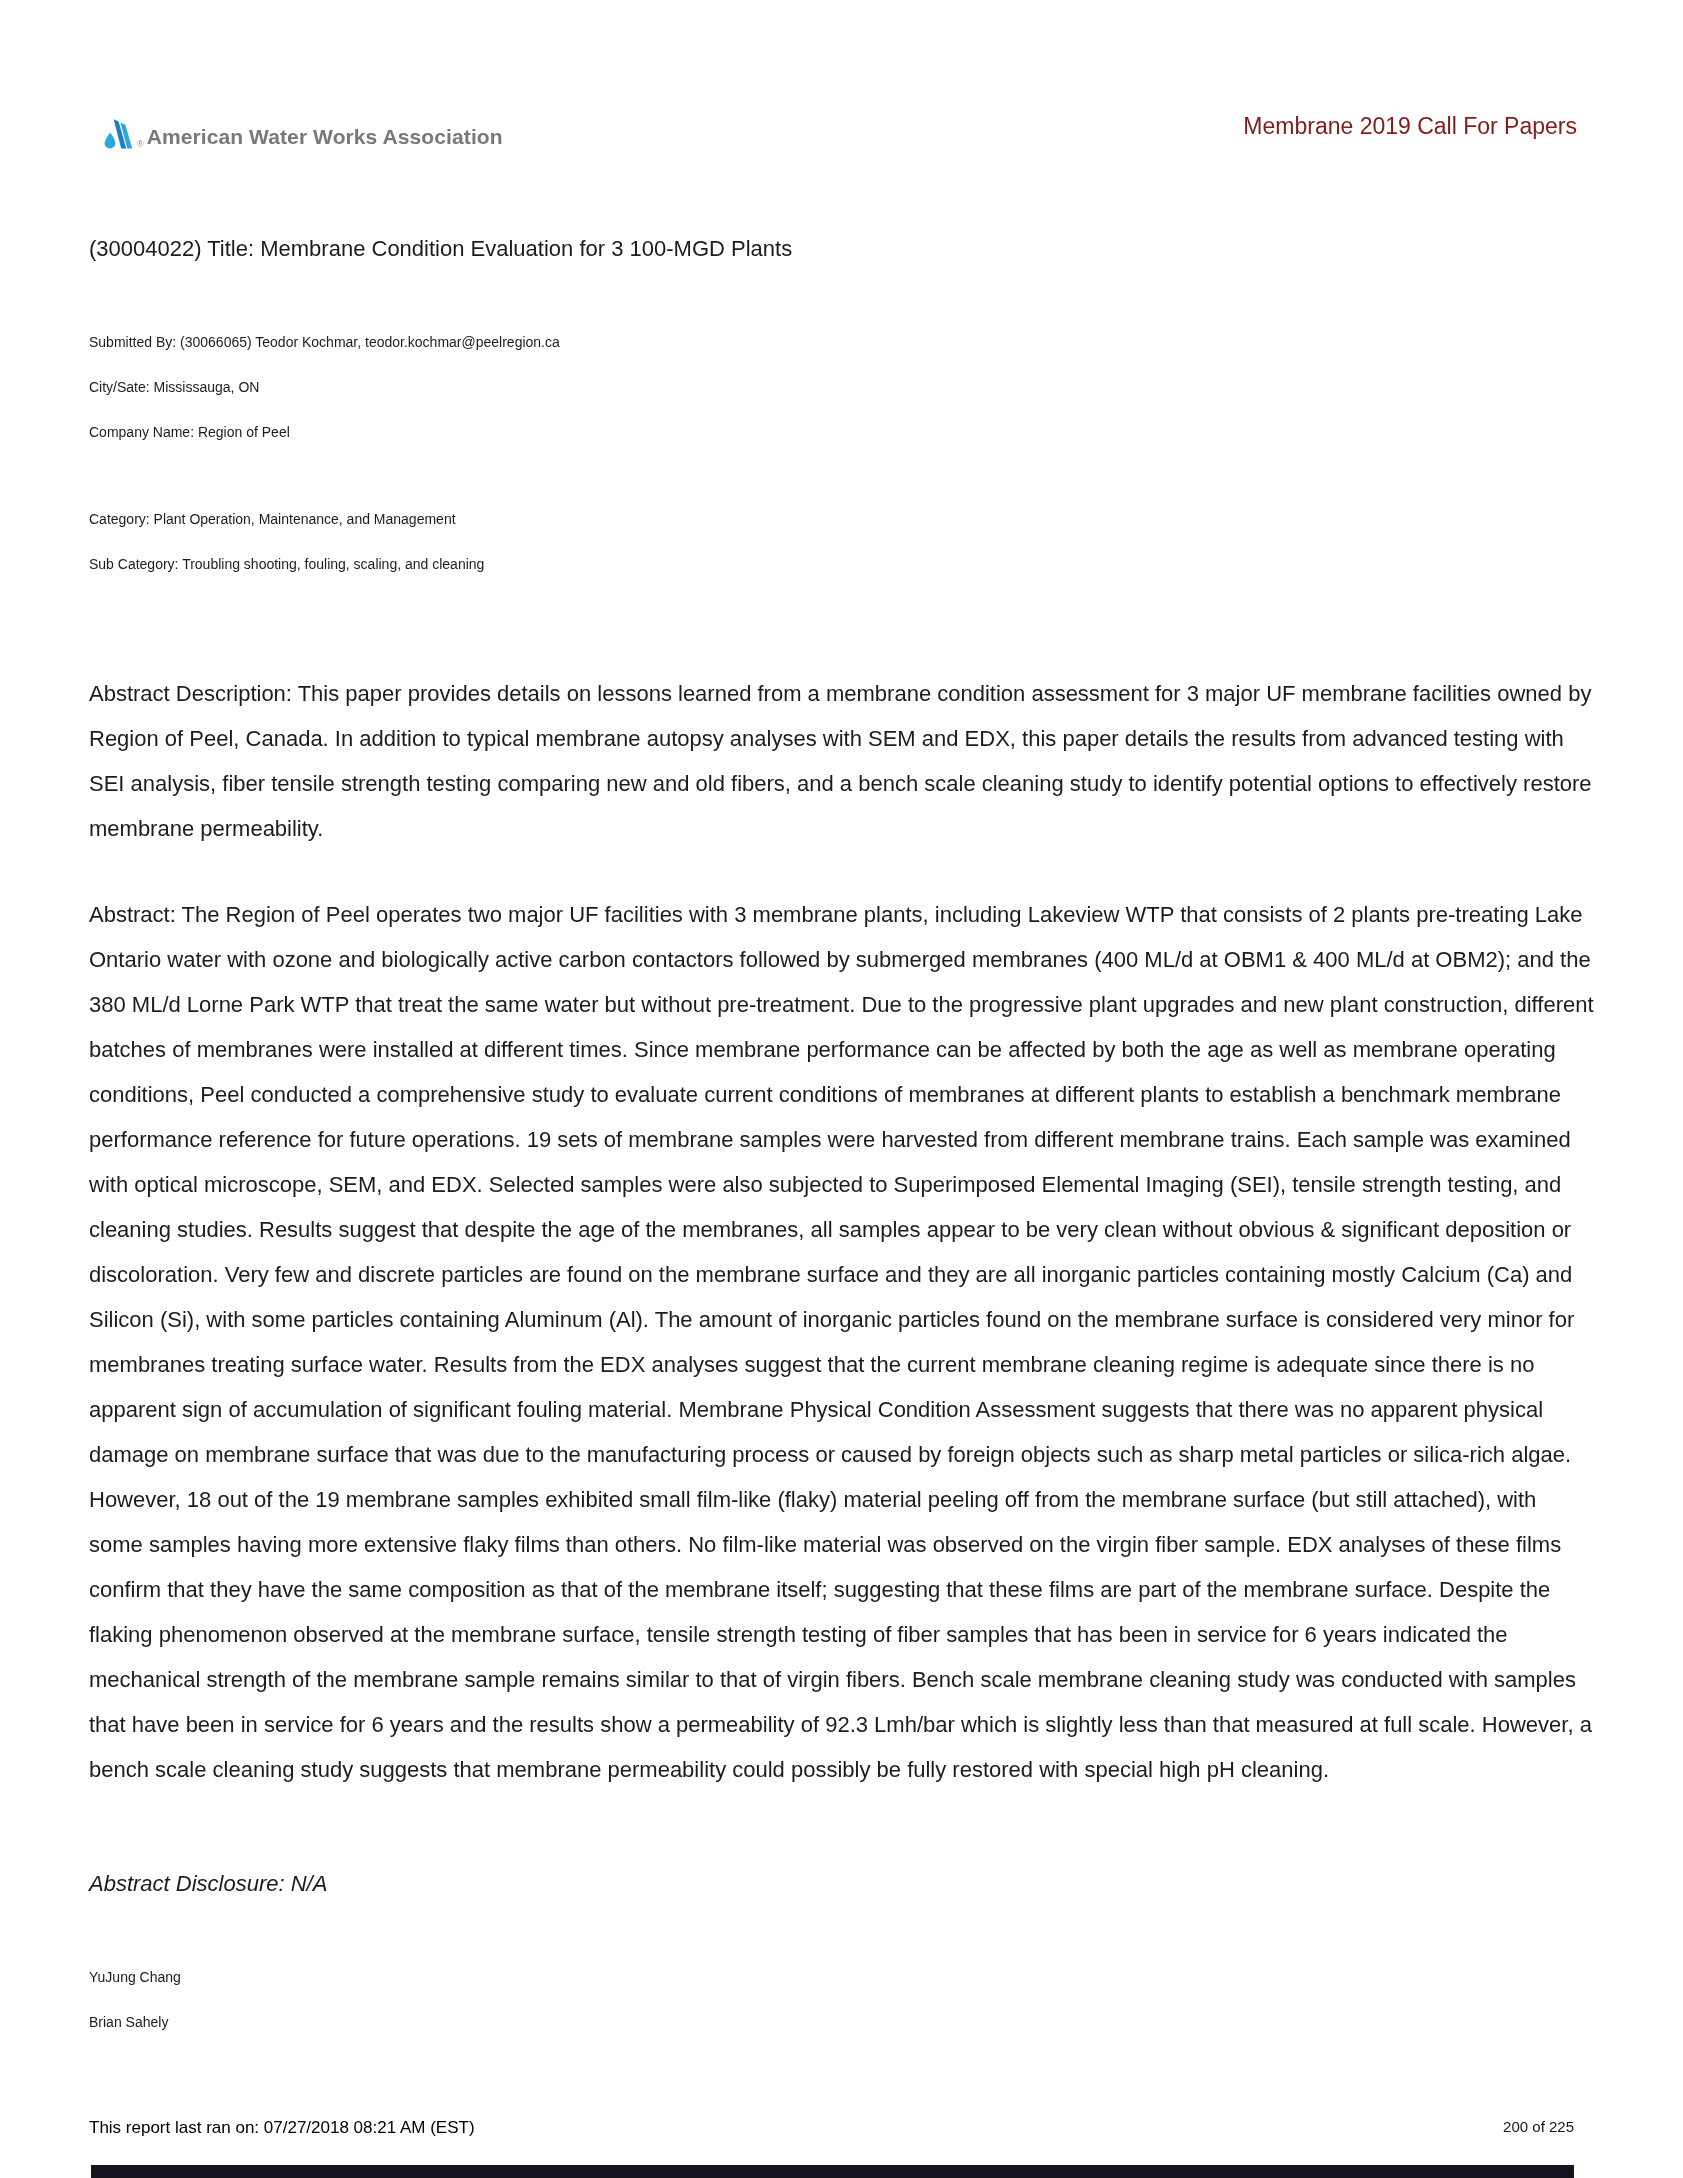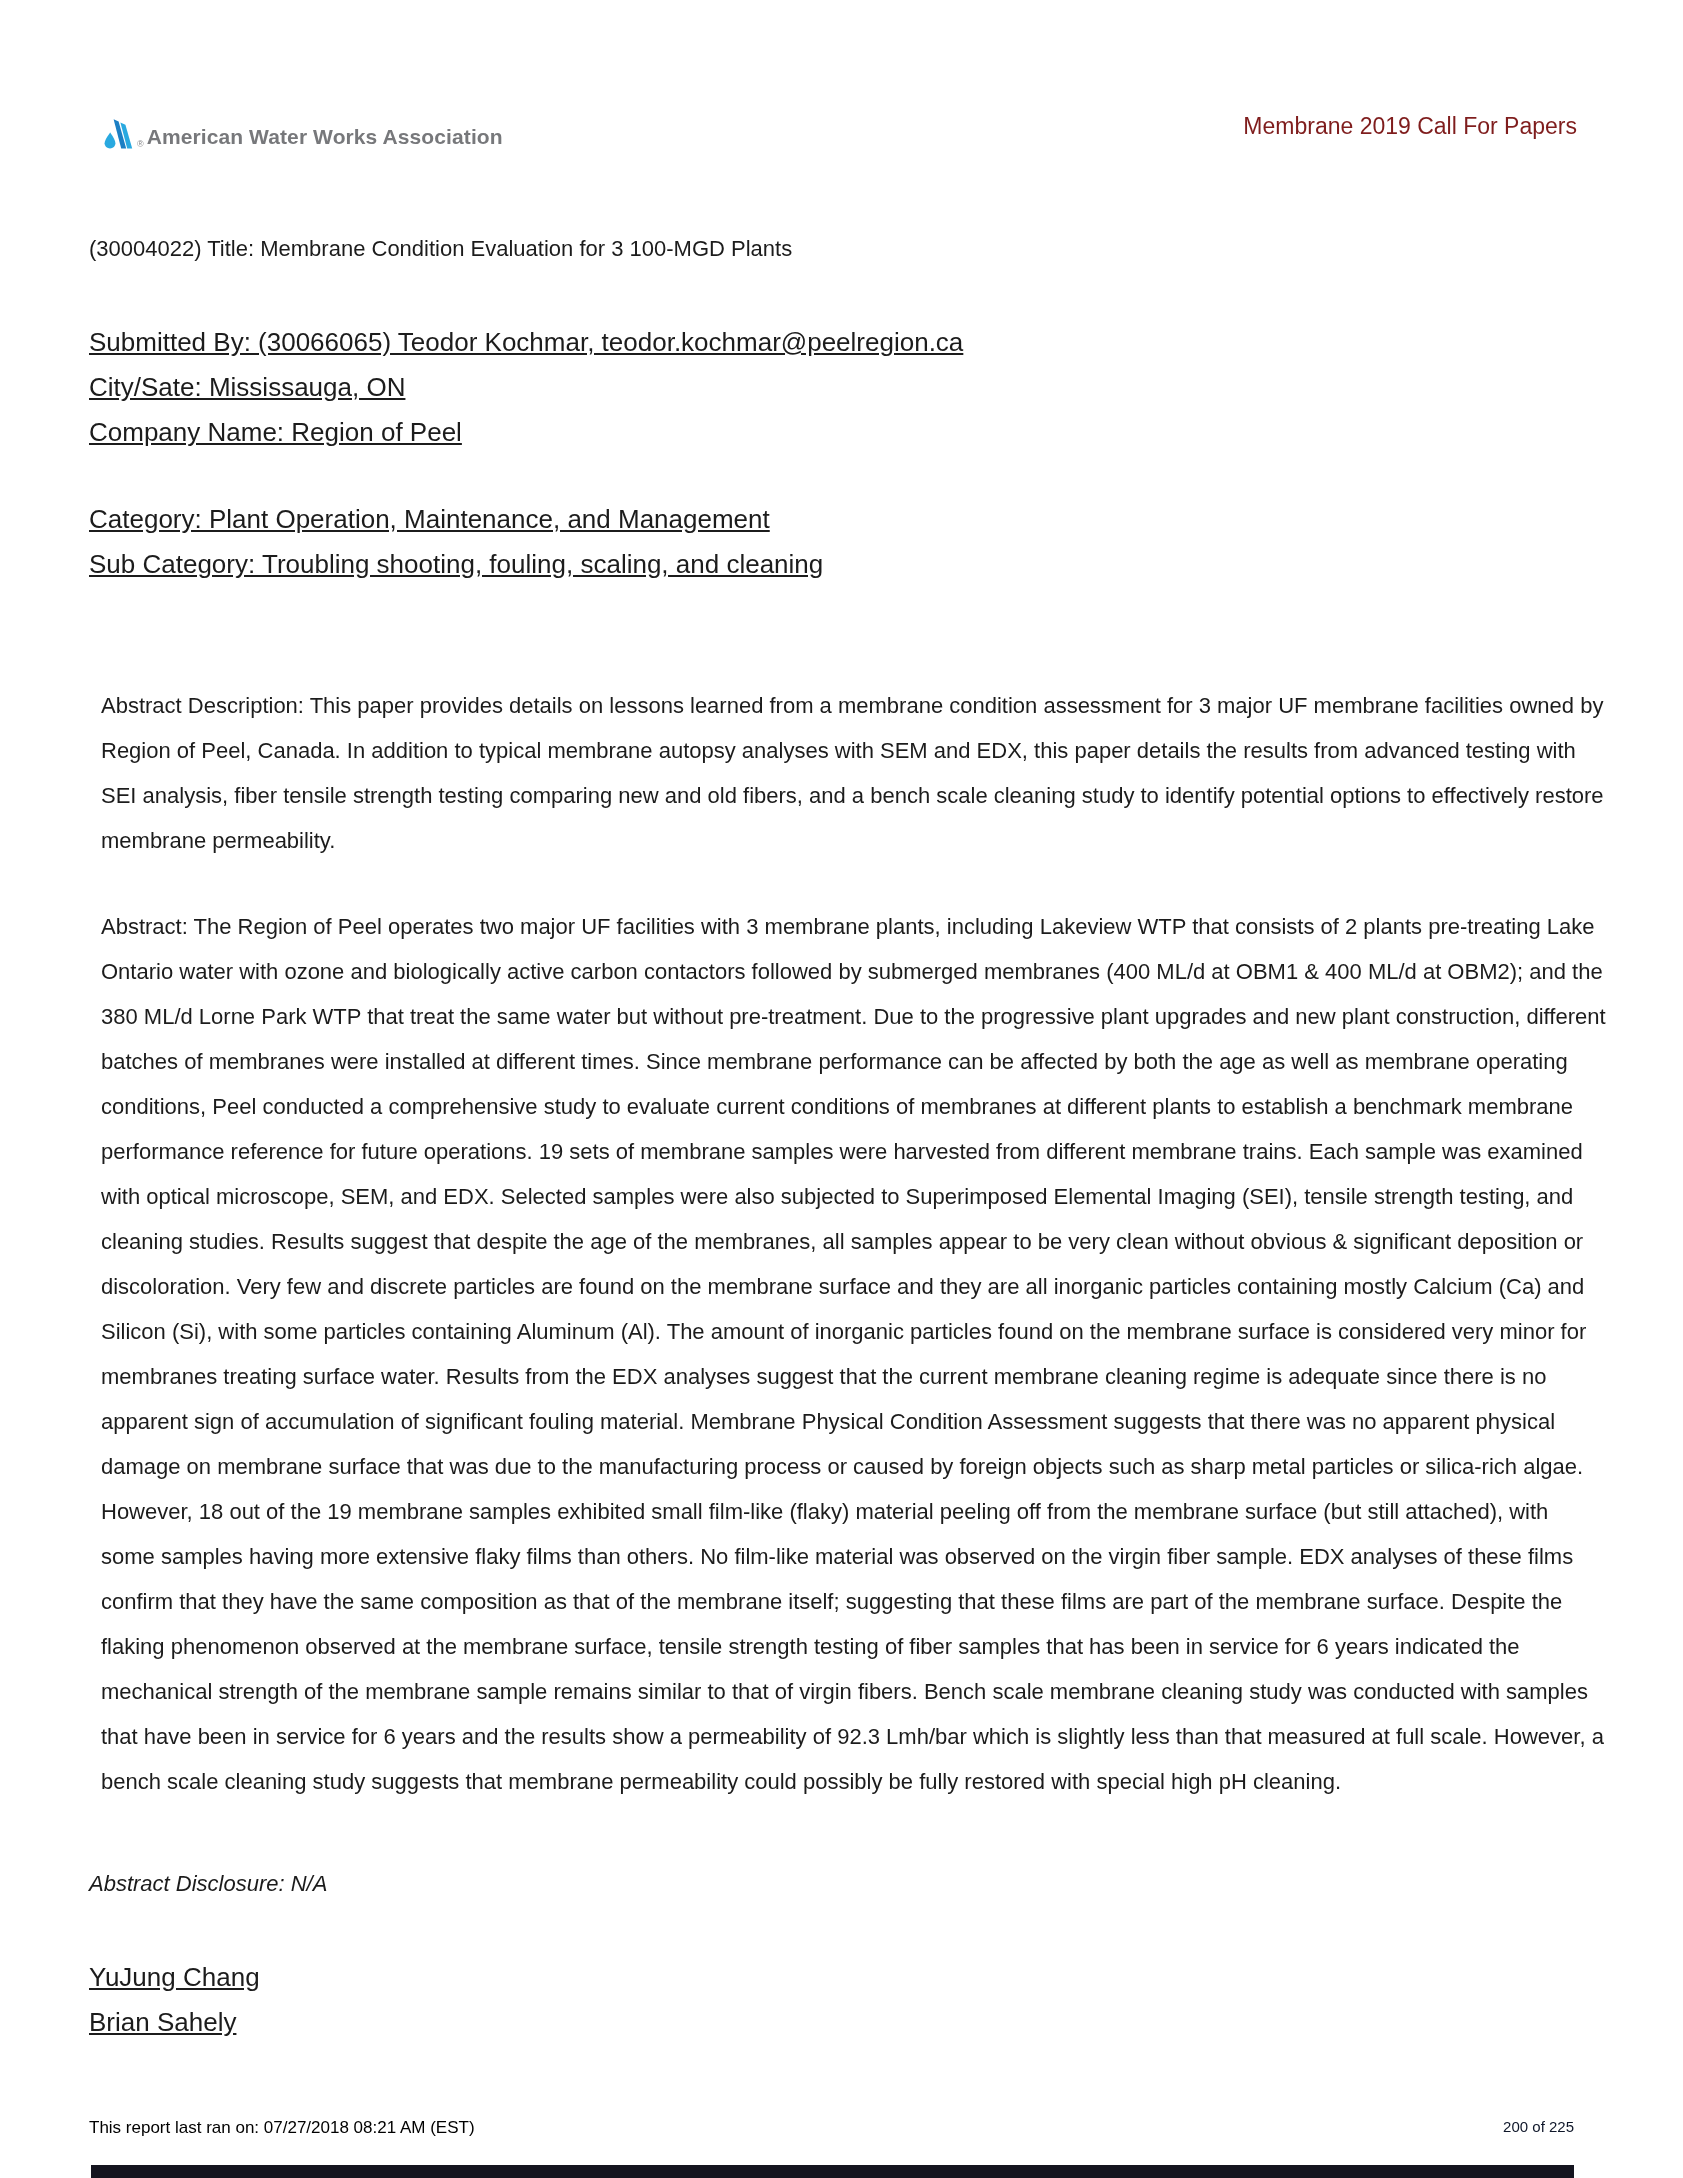--- a/index.html
+++ b/index.html
@@ -55,32 +55,31 @@
     white-space: nowrap;
   }
   .block {
     position: absolute;
     left: 89px;
     width: 1505px;
   }
   .block .field-line {
     height: 45px;
     line-height: 45px;
-    font-size: 26px;
+    font-size: 14px;
     white-space: nowrap;
-    text-decoration: underline;
   }
   .contact-block  { top: 320px; }
   .category-block { top: 497px; }
 
   .para {
     position: absolute;
     left: 89px;
     width: 1507px;
-    margin: 12px;
+    margin: 0;
     font-size: 22px;
     line-height: 45px;
     text-align: left;
   }
   .abstract-description { top: 671px; }
   .abstract-body        { top: 892px; }
 
   .disclosure-line {
     position: absolute;
     left: 89px;

